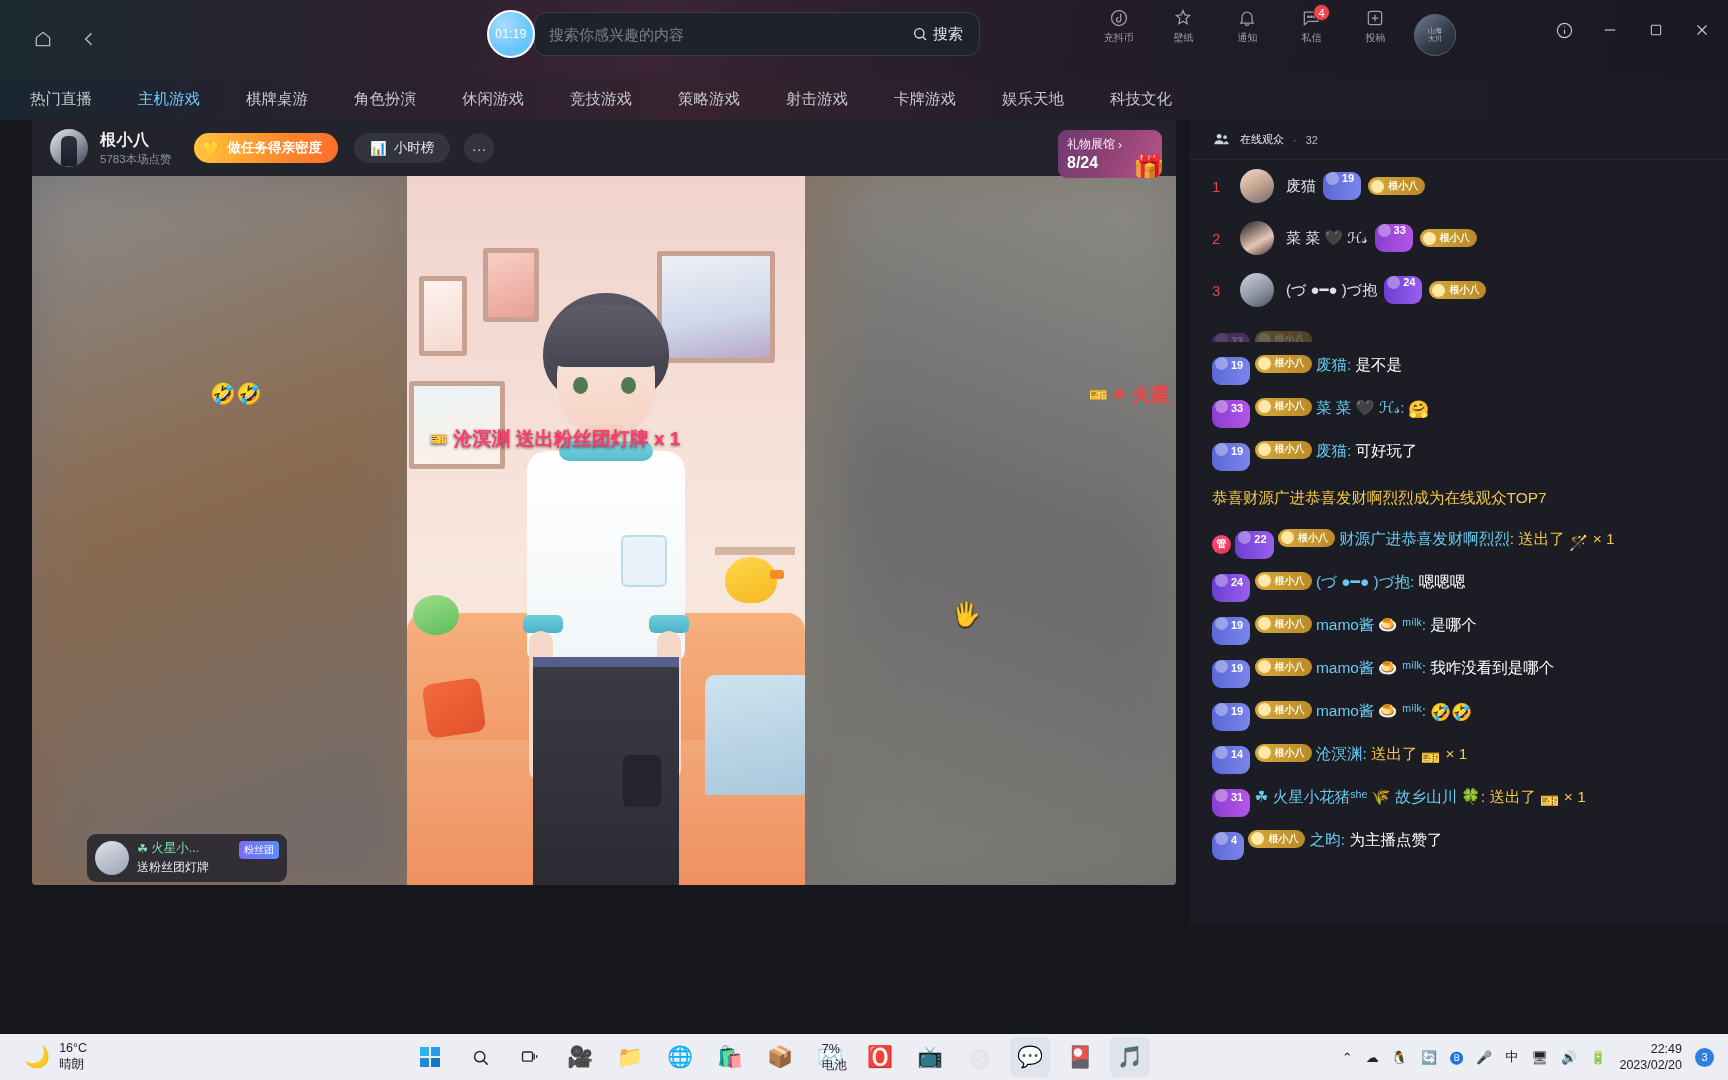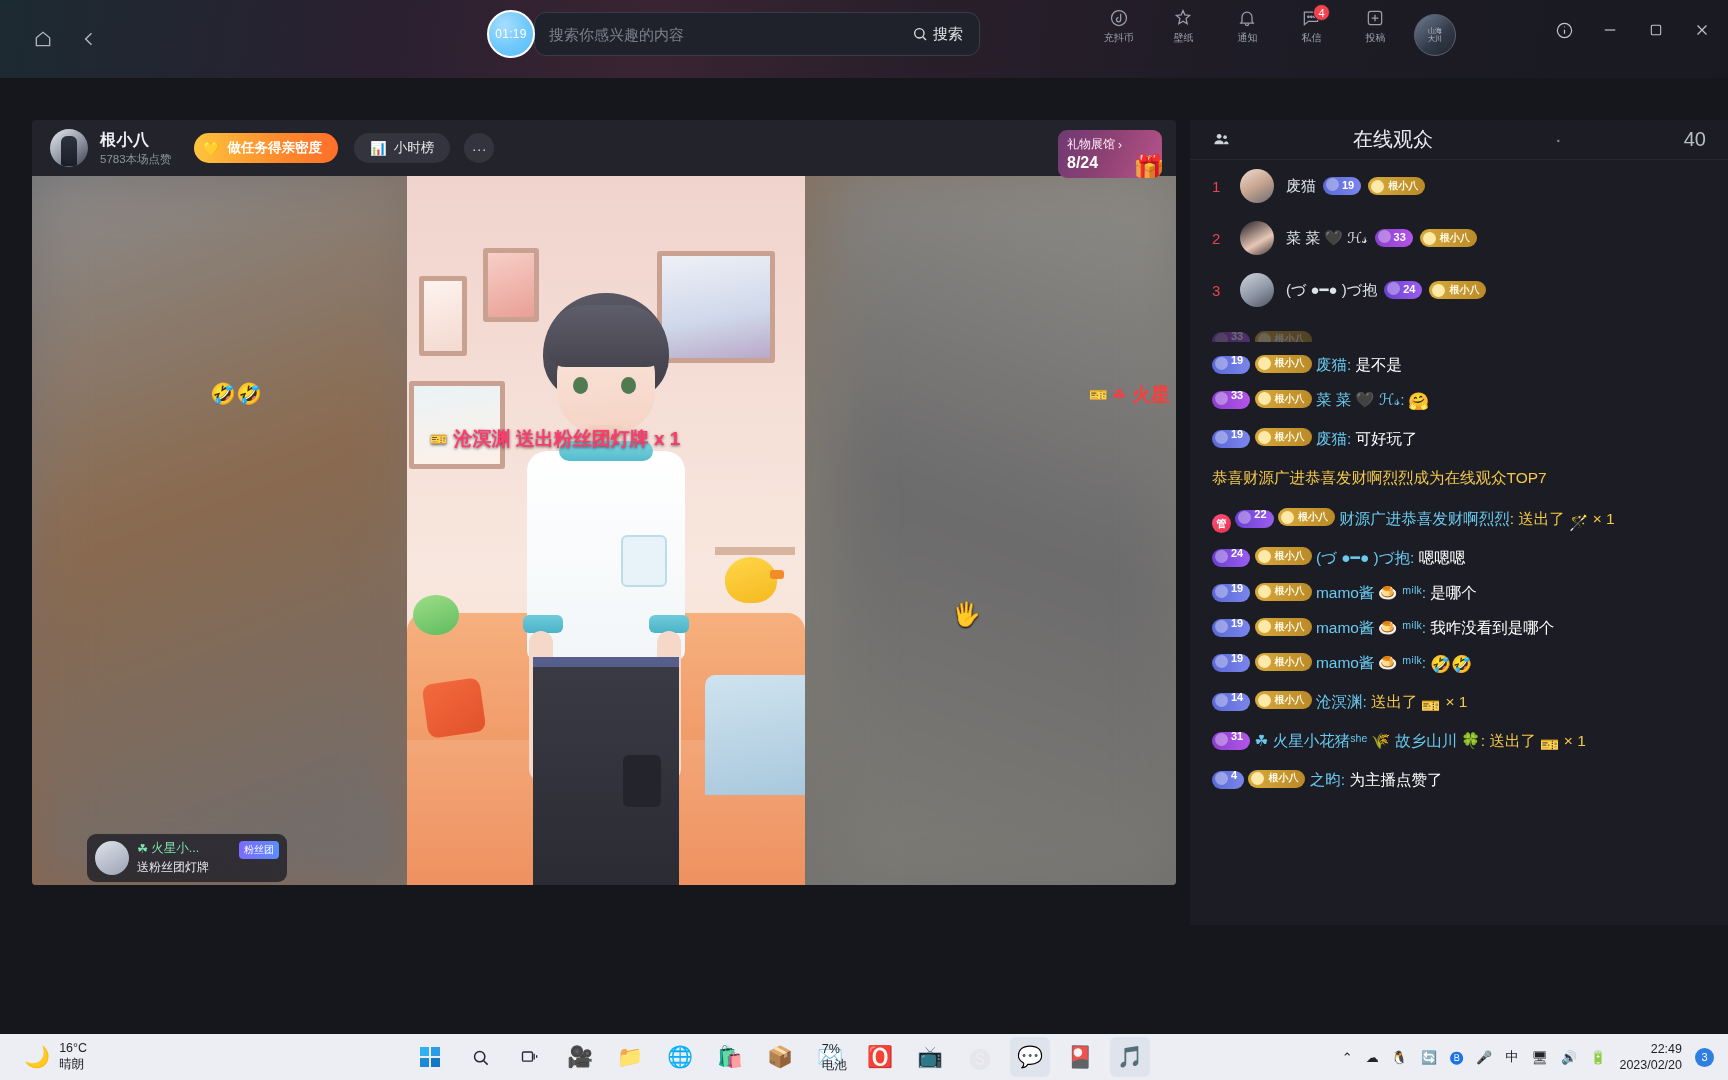--- a/index.html
+++ b/index.html
@@ -152,30 +152,30 @@
   .giftcard{ position:absolute; left:55px; top:658px; width:200px; height:48px; border-radius:9px;
     background:rgba(28,29,38,.78); display:flex; align-items:center; padding:0 8px; gap:8px; }
   .gc-av{width:34px;height:34px;border-radius:50%;background:linear-gradient(150deg,#dfe3ea,#9aa2b3);}
   .gc-txt .a{font-size:12.5px;color:#7fe3ad;display:flex;align-items:center;gap:3px;white-space:nowrap;}
   .gc-txt .b{font-size:12px;color:#e7e9ee;margin-top:2px;}
   .gc-tag{position:absolute;right:8px;top:7px;background:linear-gradient(90deg,#7b6bff,#5a8dff);
     color:#fff;font-size:10px;padding:2px 5px;border-radius:4px;}
 
   
   .right{ position:absolute; left:1190px; top:120px; width:538px; height:805px; background:#1b1c24; }
-  .vhdr{ height:40px; display:flex; align-items:center; gap:9px; padding:0 22px; color:#e8eaef; font-size:20px;
-    border-bottom:1px solid #262832;justify-content:space-between;}
+  .vhdr{ height:40px; display:flex; align-items:center; gap:9px; padding:0 22px; color:#e8eaef; font-size:11px;
+    border-bottom:1px solid #262832;}
   .vrow{ height:52px; display:flex; align-items:center; padding:0 22px; gap:12px; }
   .vrank{ width:16px; font-size:15px; color:#e8434f; }
   .vav{ width:34px;height:34px;border-radius:50%;overflow:hidden;
     background:linear-gradient(150deg,#f3dcd0,#c6a48f 50%,#6e6a74);}
   .vav.v2{background:linear-gradient(150deg,#1d1a21,#e7c7b6 60%,#3a2f32);}
   .vav.v3{background:linear-gradient(150deg,#cfd4dc,#8f96a5 55%,#4d5360);}
   .vname{ font-size:15px; color:#dfe2e8; display:flex; align-items:center; gap:7px; white-space:nowrap;}
-  .lvl{ display:inline-flex;align-items:flex-end;gap:3px;height:18px;border-radius:9px;padding:0 7px 4px 3px;
+  .lvl{ display:inline-flex;align-items:flex-start;gap:3px;height:28px;border-radius:9px;padding:0 7px 4px 3px;
     font-size:11px;color:#fff;font-weight:bold;}
   .lvl.blue{ background:linear-gradient(90deg,#5b68d6,#7b86ec); }
   .lvl.purple{ background:linear-gradient(90deg,#8a3fcf,#b455e8); }
   .lvl.deep{ background:linear-gradient(90deg,#6b3fd0,#9a5ef0); }
   .lvl .ic{ width:13px;height:13px;border-radius:50%;background:rgba(255,255,255,.35);
     display:inline-block;}
   .fan{ display:inline-flex;align-items:center;gap:4px;height:18px;border-radius:9px;padding:0 7px 0 3px;
     background:linear-gradient(90deg,#d8a93b,#b98a27); font-size:10px; color:#fff9e6; font-weight:bold;}
   .fan .hrt{ width:13px;height:13px;border-radius:50%;background:#ffe9a8; }
 
@@ -303,20 +303,33 @@
           </svg>
       </div>
       <div>
         <svg width="18" height="18" viewBox="0 0 24 24" stroke="#c3c6cf" stroke-width="1.6">
             <path d="M6 6l12 12M18 6 6 18"></path>
           </svg>
       </div>
     </div>
   </div>
 
+  <div class="catnav">
+    <span>热门直播</span>
+    <span class="active">主机游戏</span>
+    <span>棋牌桌游</span>
+    <span>角色扮演</span>
+    <span>休闲游戏</span>
+    <span>竞技游戏</span>
+    <span>策略游戏</span>
+    <span>射击游戏</span>
+    <span>卡牌游戏</span>
+    <span>娱乐天地</span>
+    <span>科技文化</span>
+  </div>
 
   <div class="stage">
 
     <div class="stream-header">
       <div class="sh-avatar"></div>
       <div class="sh-name">
         <div class="n">根小八</div>
         <div class="s">5783本场点赞</div>
       </div>
       <div class="pill-task">
@@ -407,21 +420,21 @@
   <div class="right">
     <div class="vhdr">
       <svg width="19" height="19" viewBox="0 0 24 24" fill="#cfd3db">
           <circle cx="9" cy="8" r="3"></circle>
           <circle cx="16.5" cy="9" r="2.3"></circle>
           <path d="M3 18c0-3 2.7-5 6-5s6 2 6 5z"></path>
           <path d="M15 18c0-2 1-3.4 2.6-3.8 2 .2 3.4 1.7 3.4 3.8z"></path>
         </svg>
       <span>在线观众</span>
       <span style="color:#8c909b">·</span>
-      <span style="color:#b9bdc6">40</span>
+      <span style="color:#b9bdc6">32</span>
     </div>
 
     <div class="vrow">
       <div class="vrank">1</div>
       <div class="vav"></div>
       <div class="vname">
         <span>废猫</span>
         <span class="lvl blue">
             <i class="ic"></i>
             <span>19</span>

